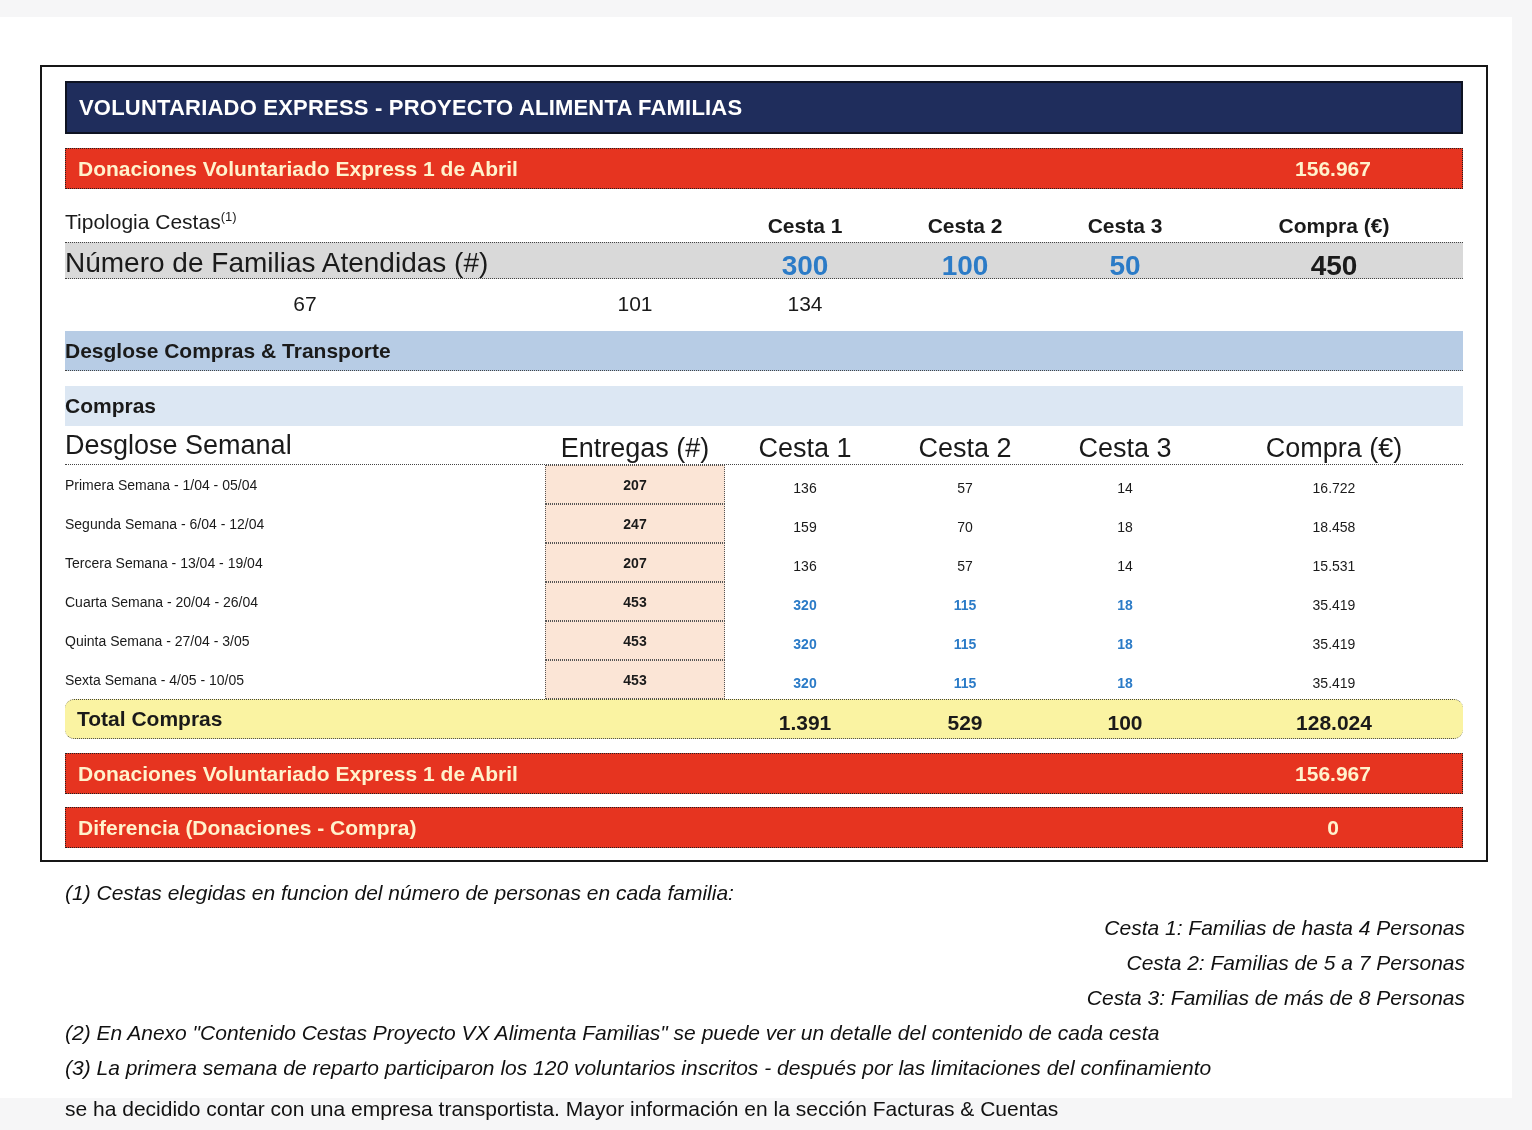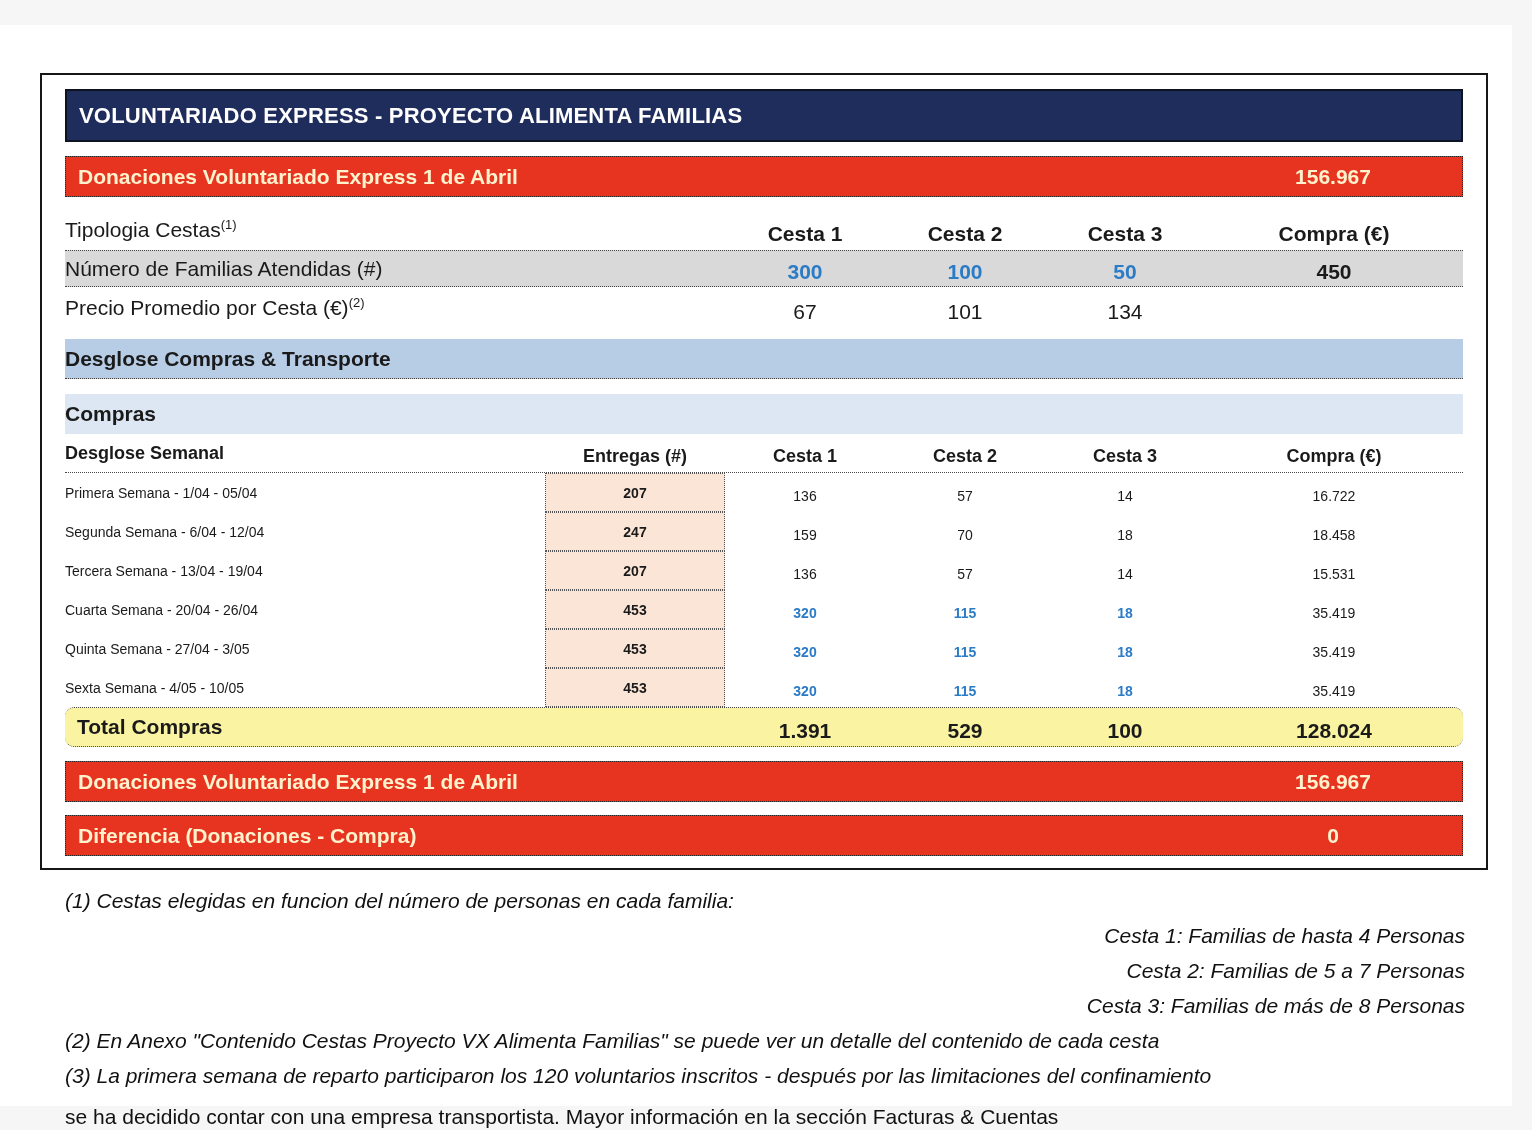--- a/index.html
+++ b/index.html
@@ -5,21 +5,21 @@
   * { margin:0; padding:0; box-sizing:border-box; }
   html,body { width:1532px; height:1130px; }
   body {
     position:relative;
     background:#f6f6f7;
     font-family:"Liberation Sans", sans-serif;
     color:#1a1a1a;
     overflow:hidden;
   }
   .page {
-    position:absolute; left:0; top:25px; width:1512px; height:1081px;
+    position:absolute; left:0; top:17px; width:1512px; height:1081px;
     background:#ffffff;
   }
   .main-box {
     position:absolute; left:40px; top:48px; width:1448px; height:797px;
     border:2px solid #161616; background:#ffffff;
     padding:14px 23px 0 23px;
   }
   .grid {
     display:grid;
     grid-template-columns:480px 180px 160px 160px 160px 258px;
@@ -39,33 +39,33 @@
     color:#FFF2CC; font-weight:bold; font-size:21px;
     display:grid; grid-template-columns:1fr 258px; align-items:center;
     padding-left:12px;
   }
   .red-bar .val { text-align:center; }
   .red1 { margin-bottom:13px; }
   .red2 { margin-bottom:13px; }
   .tipologia-row { height:40px; font-size:21px; }
   .tipologia-row .hdr { font-weight:bold; }
   .familias-row {
-    height:37px; background:#D9D9D9; font-size:21px;
+    height:37px; background:#D9D9D9; font-size:28px;
     border-top:1px dotted #444; border-bottom:1px dotted #444;
   }
   .precio-row { height:42px; font-size:21px; margin-bottom:10px; }
   sup { font-size:13px; vertical-align:super; line-height:0; }
   .blue-num { color:#2B7BC7; font-weight:bold; }
   .section-bar {
     height:40px; display:flex; align-items:center; 
     font-weight:bold; font-size:21px;
   }
   .blue1 { background:#B7CCE5; border-bottom:1px dotted #444; margin-bottom:15px; }
   .blue2 { background:#DCE7F3; }
-  .week-header { height:39px; font-size:18px; font-weight:bold; border-bottom:1px dotted #444; }
+  .week-header { height:39px; font-size:27px; font-weight:normal; border-bottom:1px dotted #444; }
   .week-row { height:39px; font-size:14px; }
   .entregas-cell {
     height:100%; background:#FBE5D6; border:1px dotted #555;
     display:flex; align-items:center; justify-content:center; font-weight:bold;
   }
   .total-row {
     height:40px; background:#FAF3A2; font-size:21px; font-weight:bold;
     border-top:1px dotted #444; border-bottom:1px dotted #444;
     margin-bottom:14px;
     border-radius:9px;
@@ -104,21 +104,20 @@
 
     <div class="grid familias-row">
       <div class="span2">Número de Familias Atendidas (#)</div>
       <div class="c blue-num">300</div>
       <div class="c blue-num">100</div>
       <div class="c blue-num">50</div>
       <div class="c bold">450</div>
     </div>
 
     <div class="grid precio-row">
-      <div class="span2"><span>Precio Promedio por Cesta (€)</span><sup>(2)</sup></div>
       <div class="c">67</div>
       <div class="c">101</div>
       <div class="c">134</div>
       <div class="c"></div>
     </div>
 
     <div class="section-bar blue1">
       <span>Desglose Compras &amp; Transporte</span>
     </div>
 

